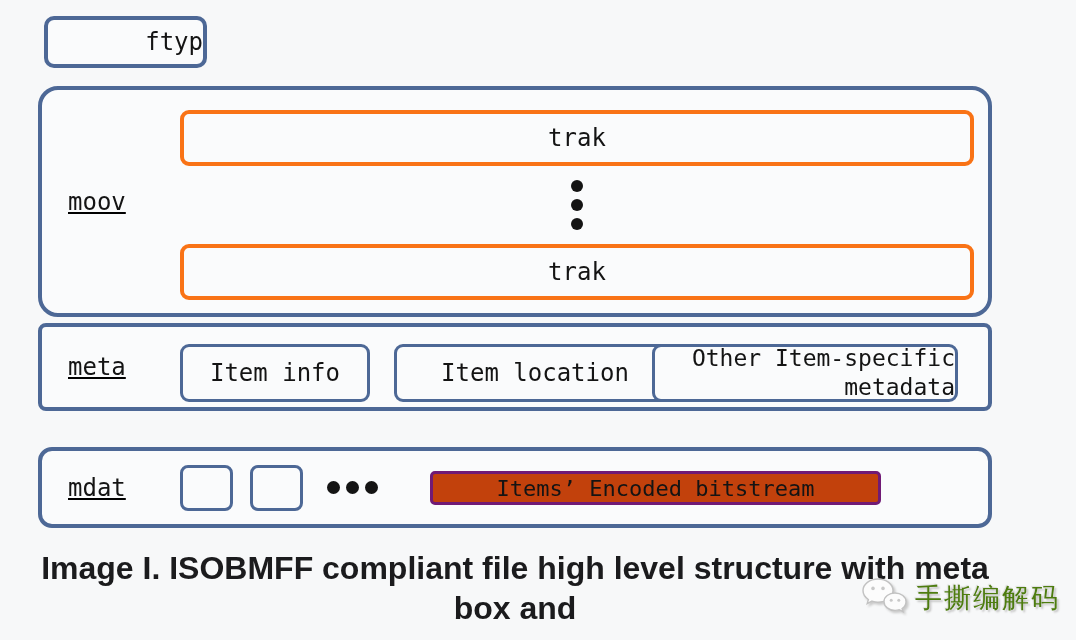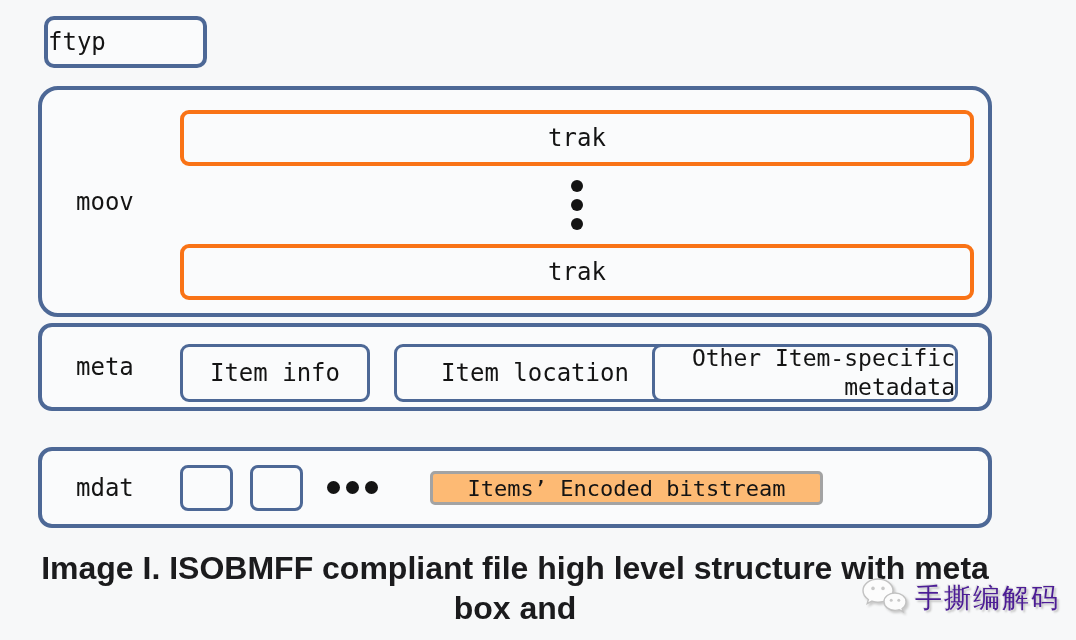--- a/index.html
+++ b/index.html
@@ -16,67 +16,67 @@
     border: 4px solid #4d6896;
   }
   .mono-label {
     font-family: "DejaVu Sans Mono", "Liberation Mono", monospace;
     font-size: 24px;
     color: #141414;
     white-space: nowrap;
   }
   
   .ftyp { left: 44px; top: 16px; width: 163px; height: 52px; border-radius: 10px;
-          display: flex; align-items: center; justify-content: flex-start; }
+          display: flex; align-items: center; justify-content: flex-end; }
   
   .moov { left: 38px; top: 86px; width: 954px; height: 231px; border-radius: 20px; }
-  .side-label { position: absolute; left: 34px; top: 0; height: 100%;
-                display: flex; align-items: center; }
+  .side-label { position: absolute; left: 26px; top: 0; height: 100%;
+                display: flex; align-items: center; text-decoration: underline; }
   .trak { position: absolute; left: 138px; width: 794px; height: 56px;
           background: #fafbfc; border: 4px solid #f97316; border-radius: 9px;
           display: flex; align-items: center; justify-content: center; }
   .trak-top { top: 20px; }
   .trak-bottom { top: 154px; }
   .vdots { position: absolute; left: 138px; top: 78px; width: 794px; height: 74px;
            display: flex; flex-direction: column; align-items: center; justify-content: center;
            gap: 7px; }
   .dot { width: 12px; height: 12px; border-radius: 50%; background: #141414; }
   
-  .meta { left: 38px; top: 323px; width: 954px; height: 88px; border-radius: 14px; }
+  .meta { left: 38px; top: 323px; width: 954px; height: 88px; border-radius: 8px; }
   .meta-item { position: absolute; top: 17px; height: 58px;
                background: #fafbfc; border: 3px solid #4d6896; border-radius: 9px;
                display: flex; align-items: center; justify-content: center; text-align: center;
                line-height: 1.2; }
   .meta-item.info { left: 138px; width: 190px; }
   .meta-item.location { left: 352px; width: 282px; }
   .meta-item.other { left: 610px; width: 306px; font-size: 23px; }
   .meta-item.other .mono-label { font-size: 23px; white-space: normal; line-height: 1.25; text-align: right; }
   
   .mdat { left: 38px; top: 423px; width: 954px; height: 81px; border-radius: 14px; margin-top: 24px; }
   .sample { position: absolute; top: 14px; width: 53px; height: 46px;
             background: #fafbfc; border: 3px solid #4d6896; border-radius: 8px; }
   .sample.s1 { left: 138px; }
   .sample.s2 { left: 208px; }
   .hdots { position: absolute; left: 278px; top: 0; height: 100%; width: 64px;
            display: flex; align-items: center; justify-content: center; gap: 6px; }
   .hdots .dot { width: 13px; height: 13px; }
-  .bitstream { position: absolute; left: 388px; top: 20px; width: 393px; height: 34px;
-               background: #fdba74; border: 3px solid #a3a3a3; border-radius: 5px;
+  .bitstream { position: absolute; left: 388px; top: 20px; width: 451px; height: 34px;
+               background: #c2410c; border: 3px solid #701a75; border-radius: 5px;
                display: flex; align-items: center; justify-content: center; }
   .bitstream .mono-label { font-size: 22px; }
   
   .caption { position: absolute; left: 38px; top: 548px; width: 954px;
              text-align: center;
              font-family: "Liberation Sans", "DejaVu Sans", sans-serif;
              font-weight: bold; font-size: 32px; color: #1b1b1d; line-height: 40px; }
   
   .watermark { position: absolute; left: 860px; top: 576px;
                display: flex; align-items: center; gap: 7px; }
   .wm-text { font-family: "Liberation Sans", "DejaVu Sans", sans-serif;
-             font-size: 27px; letter-spacing: 2px; color: #4c1d95;
+             font-size: 27px; letter-spacing: 2px; color: #4d7c0f;
              text-shadow: 2px 2px 2px #c4c4c4, -1px -1px 1px #dedede; }
   .wm-icon { filter: drop-shadow(2px 2px 1px #c9c9c9); }
 </style>
 </head>
 <body>
 
 <div class="box ftyp">
   <span class="mono-label">ftyp</span>
 </div>
 

